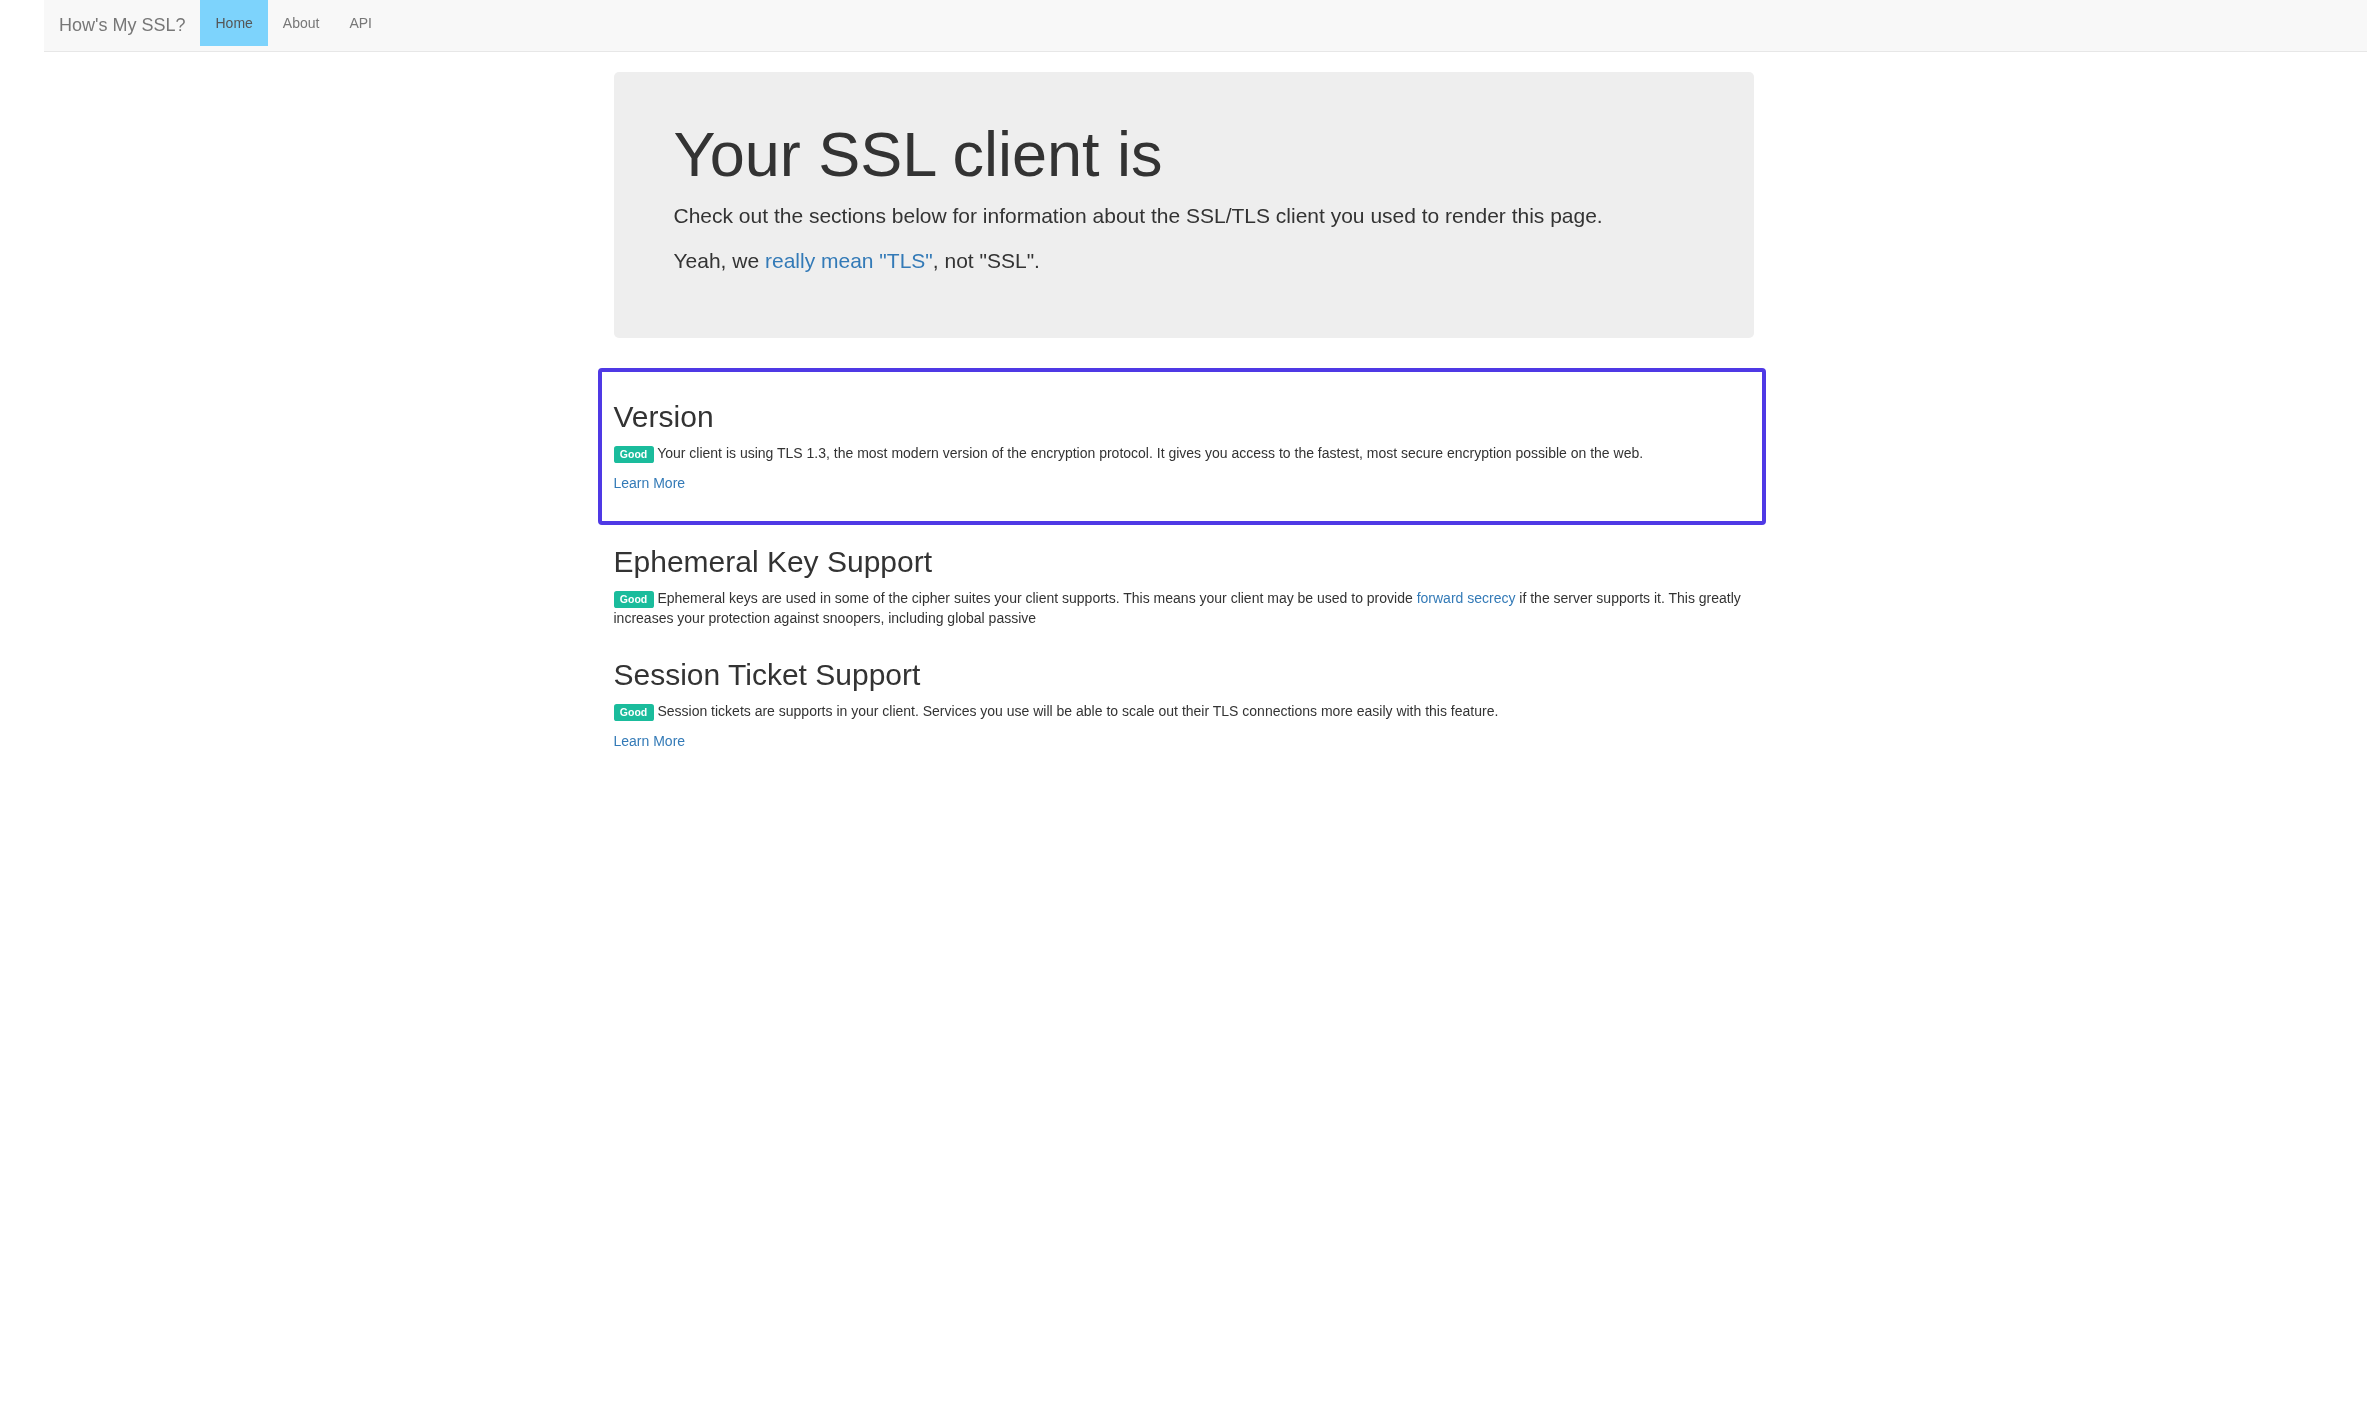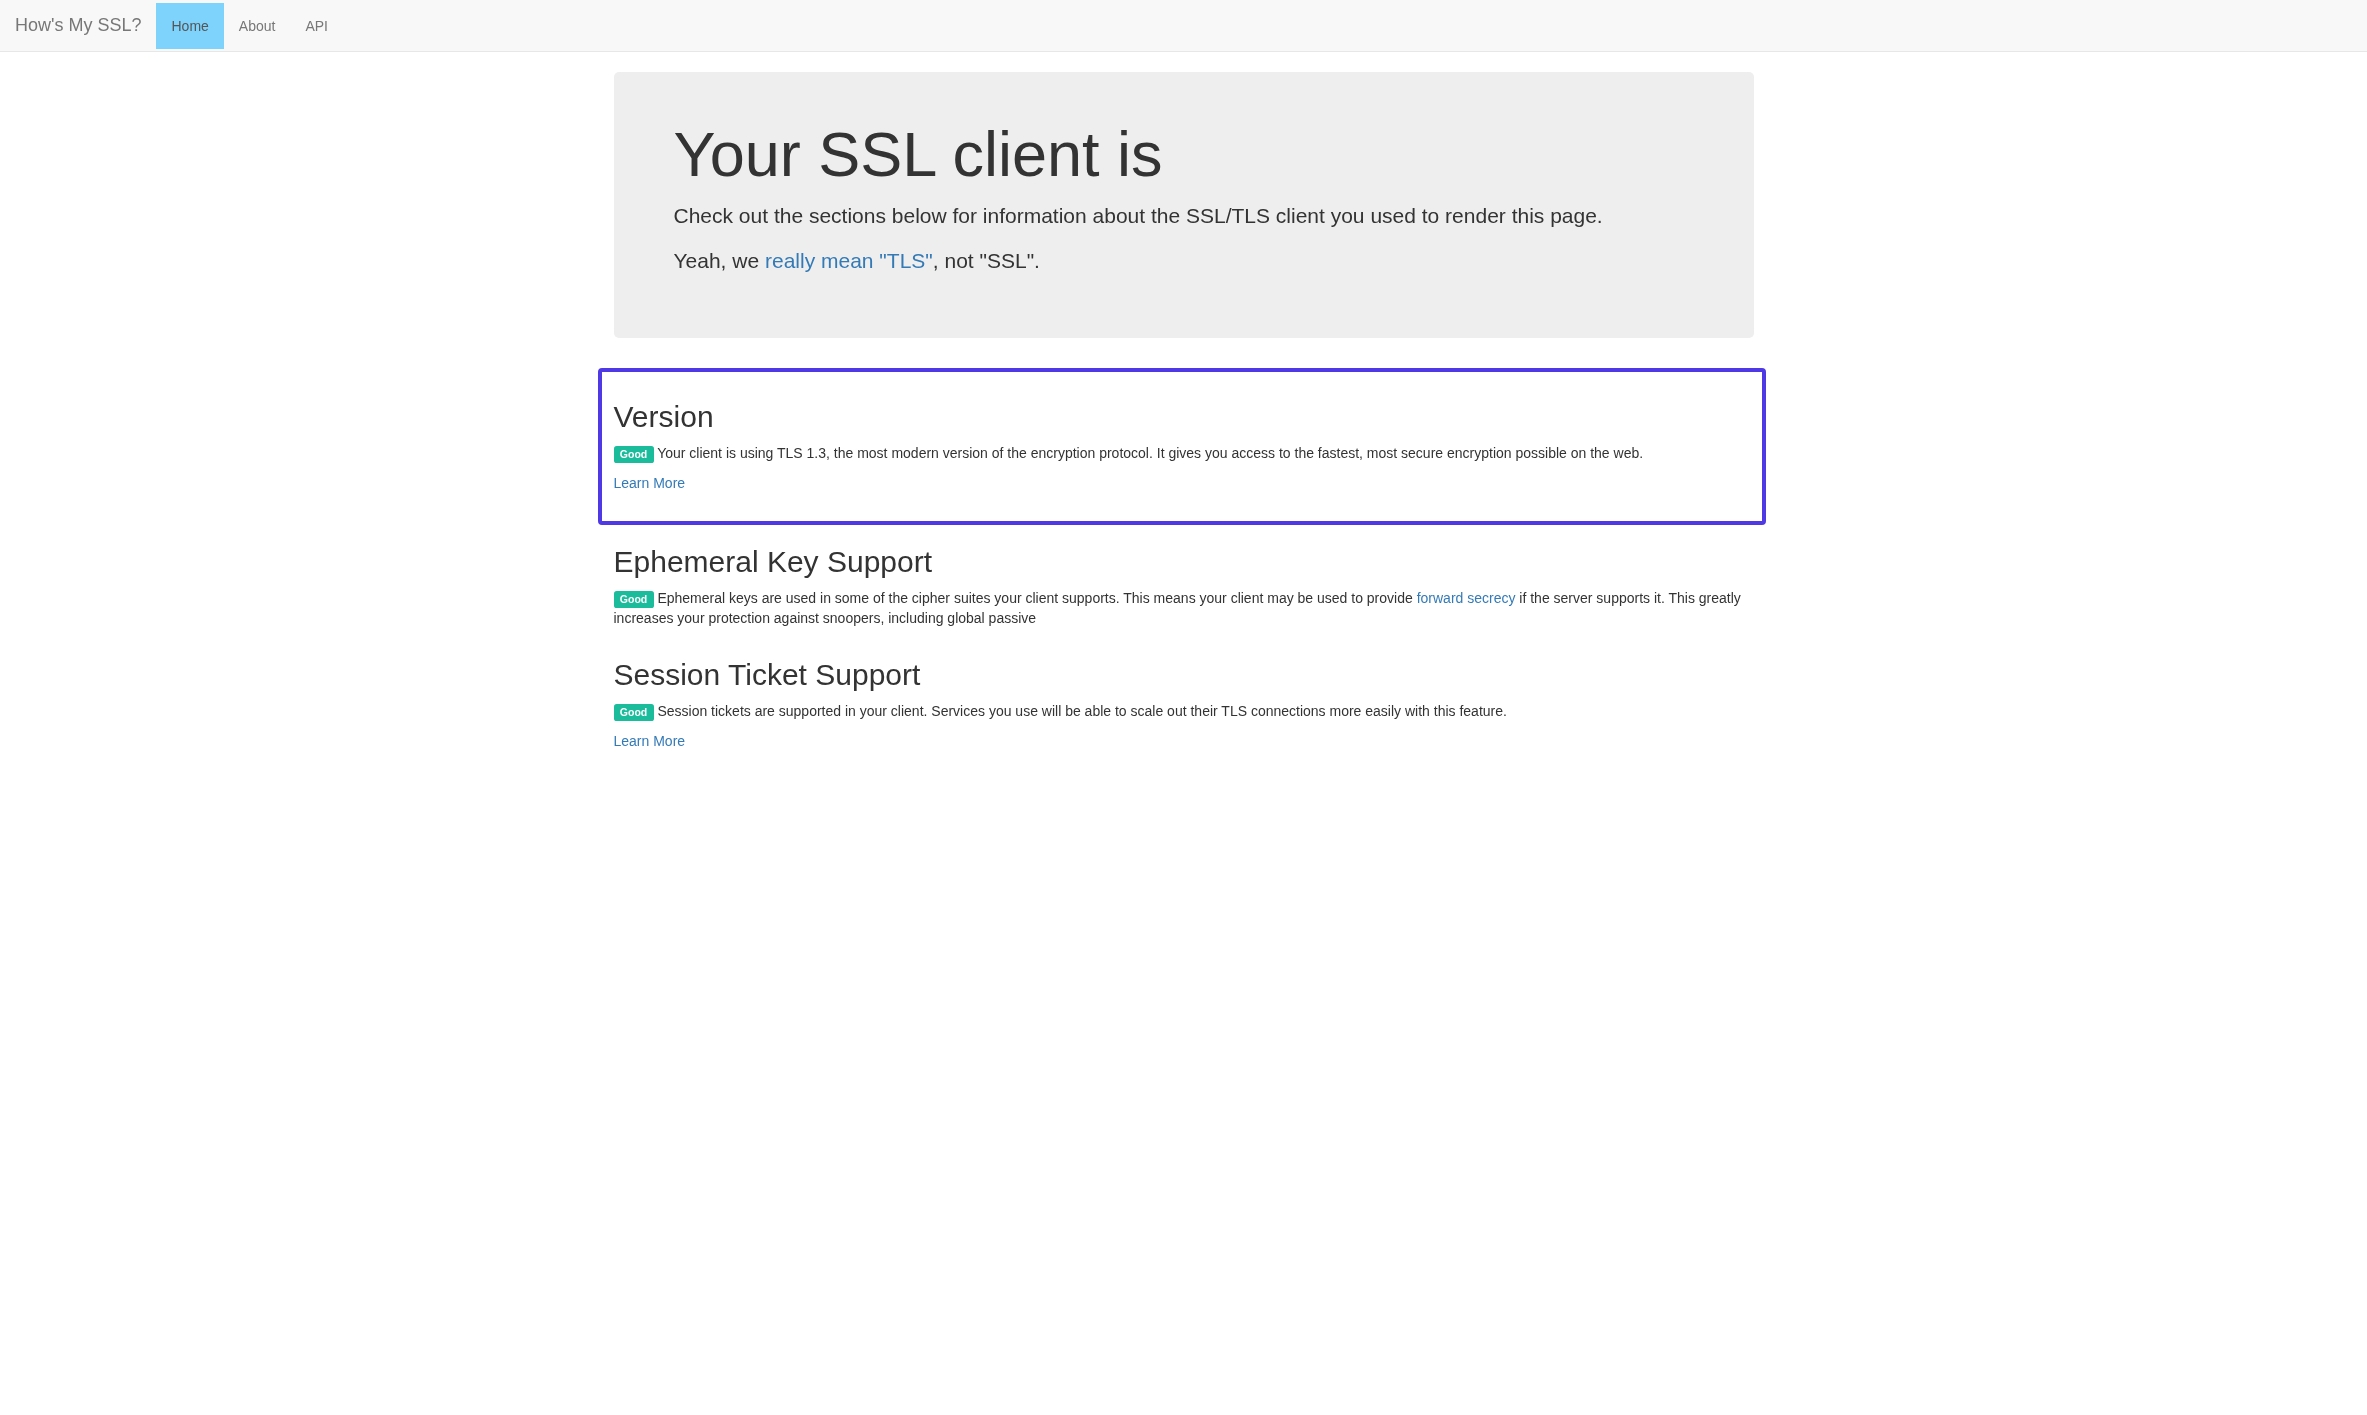--- a/index.html
+++ b/index.html
@@ -11,21 +11,22 @@
       font-family: "Helvetica Neue", Helvetica, Arial, sans-serif;
       font-size: 14px;
       color: #333;
       background: #fff;
     }
     .navbar {
       background-color: #f8f8f8;
       border-bottom: 1px solid #e7e7e7;
       min-height: 50px;
       display: flex;
-      align-items: center;
+      align-items: flex-start;
+      margin-left: 44px;
     }
     .navbar-brand {
       padding: 15px 15px;
       font-size: 18px;
       color: #777;
       text-decoration: none;
       display: flex;
       align-items: center;
     }
     .navbar-nav {
@@ -179,20 +180,20 @@
     <div class="col">
       <h2>Ephemeral Key Support</h2>
       <p>
         <span class="label-success">Good</span><span> Ephemeral keys are used in some of the cipher suites your client supports. This means your client may be used to provide </span><a>forward secrecy</a><span> if the server supports it. This greatly increases your protection against snoopers, including global passive</span>
       </p>
     </div>
 
     <div class="col">
       <h2>Session Ticket Support</h2>
       <p>
-        <span class="label-success">Good</span><span> Session tickets are supported in your client. Services you use will be able to scale out their TLS connections more easily with this feature.</span>
+        <span class="label-success">Good</span><span> Session tickets are supports in your client. Services you use will be able to scale out their TLS connections more easily with this feature.</span>
       </p>
       <p>
         <a>Learn More</a>
       </p>
     </div>
   </div>
 </div>
 
 </body></html>

